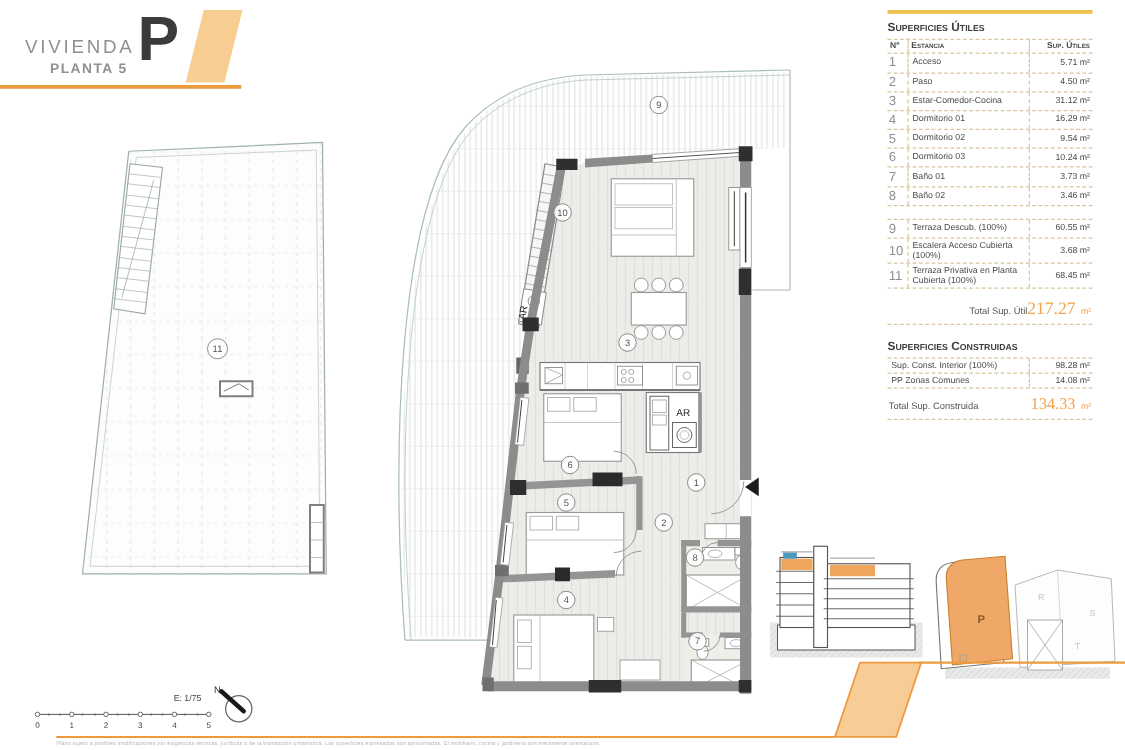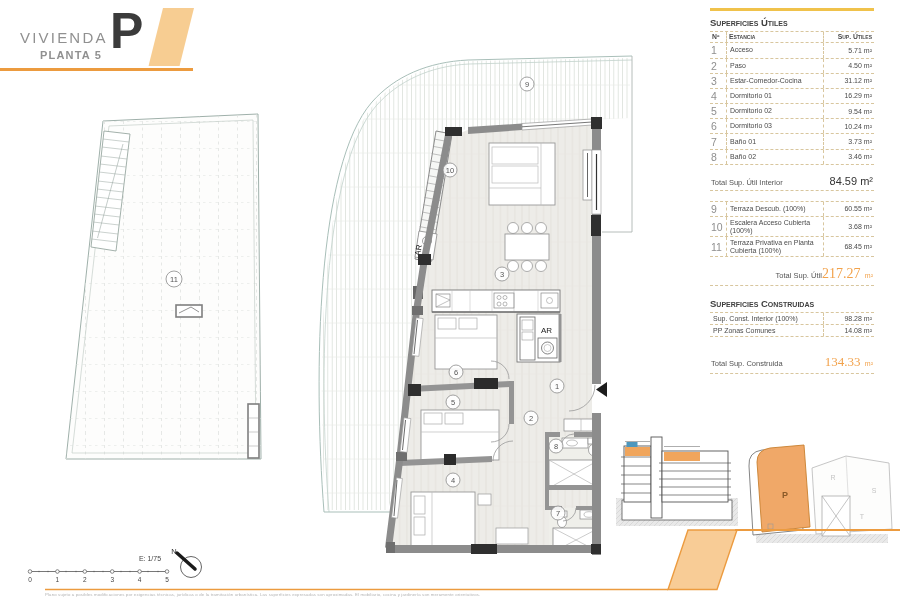--- a/index.html
+++ b/index.html
@@ -496,24 +496,20 @@
         <span class="c-n">7</span>
         <span class="c-name">Baño 01</span>
         <span class="c-area">3.73 m²</span>
       </div>
     <div class="trow">
         <span class="c-n">8</span>
         <span class="c-name">Baño 02</span>
         <span class="c-area">3.46 m²</span>
       </div>
 
-    <div class="tot" style="margin-top:7px;">
-      <span class="tot-label">Total Sup. Útil Interior</span>
-      <span class="tot-val">84.59 m²</span>
-    </div>
 
     <div style="margin-top:10px;">
       <div class="trow ctop">
           <span class="c-n">9</span>
           <span class="c-name">Terraza Descub. (100%)</span>
           <span class="c-area">60.55 m²</span>
         </div>
       <div class="trow">
           <span class="c-n">10</span>
           <span class="c-name">Escalera Acceso Cubierta (100%)</span>
@@ -536,21 +532,21 @@
 
     <div class="sb-h" style="margin-top:12px;">Superficies Construidas</div>
     <div class="crow ctop">
       <span class="c-name">Sup. Const. Interior (100%)</span>
       <span class="c-area">98.28 m²</span>
     </div>
     <div class="crow">
       <span class="c-name">PP Zonas Comunes</span>
       <span class="c-area">14.08 m²</span>
     </div>
-    <div class="tot" style="margin-top:12px;gap:16px;">
+    <div class="tot" style="gap:16px;">
       <span class="tot-label">Total Sup. Construida</span>
       <span>
         <span class="tot-val-o" style="font-size:13px;">134.33</span>
         <span class="tot-unit">m²</span>
       </span>
     </div>
   </div>
 
   <div class="footer-note">Plano sujeto a posibles modificaciones por exigencias técnicas, jurídicas o de la tramitación urbanística. Las superficies expresadas son aproximadas. El mobiliario, cocina y jardinería son meramente orientativos.</div>
 </div>

